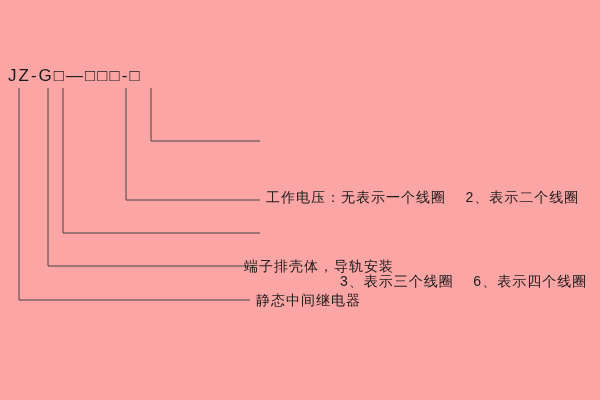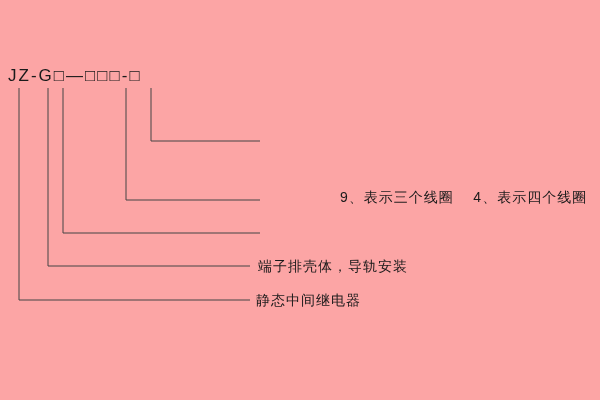--- a/index.html
+++ b/index.html
@@ -53,22 +53,23 @@
 
   <svg class="connectors" width="600" height="400" viewBox="0 0 600 400">
     <path d="M151 88 V141 H260" fill="none" stroke="#444444" stroke-width="1"></path>
     <path d="M126 88 V200 H260" fill="none" stroke="#444444" stroke-width="1"></path>
     <path d="M63 88 V233 H260" fill="none" stroke="#444444" stroke-width="1"></path>
     <path d="M48 88 V266 H250" fill="none" stroke="#444444" stroke-width="1"></path>
     <path d="M19 88 V300 H250" fill="none" stroke="#444444" stroke-width="1"></path>
   </svg>
 
   <div class="label label-two-line" style="left:266px; top:127px;">
-    <div class="indent">9、表示三个线圈    4、表示四个线圈</div>
+    <div>工作电压：无表示一个线圈    2、表示二个线圈</div>
+    <div class="indent">3、表示三个线圈    6、表示四个线圈</div>
   </div>
 
 
 
-  <div class="label" style="left:258px; top:257px;text-align:center;">端子排壳体，导轨安装</div>
+  <div class="label" style="left:244px; top:257px;text-align:center;">端子排壳体，导轨安装</div>
 
   <div class="label" style="left:256px; top:291px;">静态中间继电器</div>
 
 </div>
 
 </body></html>

